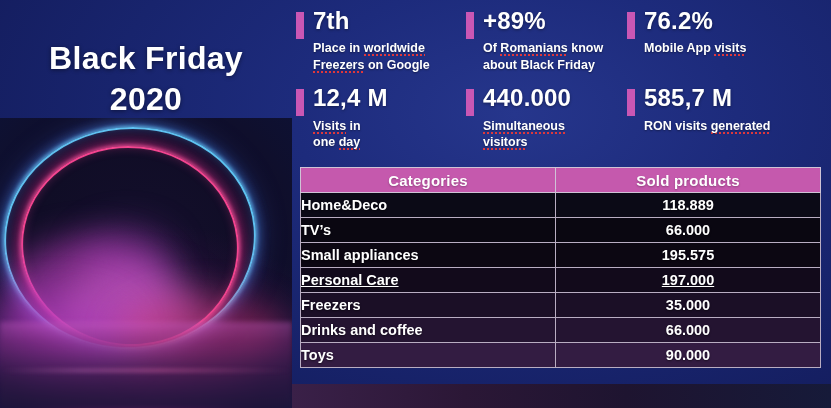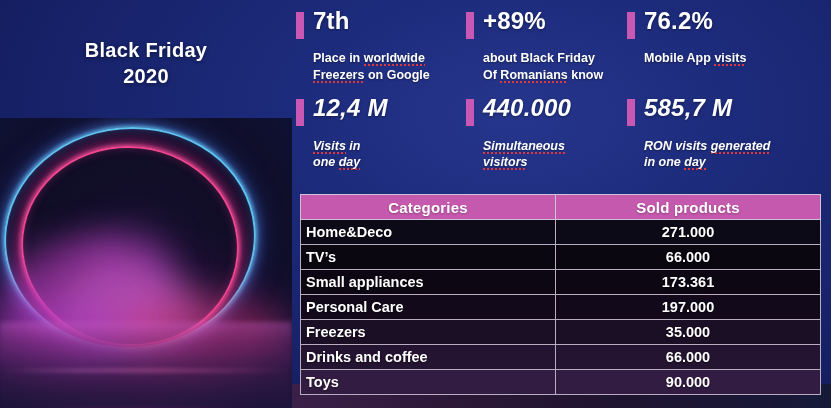--- a/index.html
+++ b/index.html
@@ -116,35 +116,35 @@
     background: linear-gradient(90deg, rgba(255,140,220,0.0) 0%, rgba(255,150,225,0.35) 28%, rgba(255,120,190,0.45) 55%, rgba(255,140,220,0.0) 100%);
     filter: blur(2px);
   }
 
   #title-block {
     position: absolute;
     left: 0; top: 38px;
     width: 292px;
     text-align: center;
     color: #ffffff;
-    font-size: 20px;
+    font-size: 32px;
     font-weight: bold;
     line-height: 1.28;
     letter-spacing: 0.3px;
     text-shadow: 0 1px 4px rgba(0,0,0,0.45);
   }
 
   
   #stats {
     position: absolute;
     left: 296px; top: 8px;
     width: 528px;
   }
   .stat-row { display: flex; }
-  .stat-row.row2 { margin-top: 12px; font-style: italic; }
+  .stat-row.row2 { margin-top: 12px; }
 
   .stat {
     display: flex;
     align-items: flex-start;
     gap: 9px;
   }
   .c1 { width: 170px; }
   .c2 { width: 161px; }
   .c3 { width: 197px; }
 
@@ -166,38 +166,38 @@
     letter-spacing: 0.2px;
     white-space: nowrap;
     text-shadow: 0 1px 3px rgba(0,0,0,0.4);
   }
 
   .stat-label {
     color: #ffffff;
     font-size: 12.5px;
     font-weight: bold;
     line-height: 1.32;
-    margin-top: 17px;
+    margin-top: 7px;
     text-shadow: 0 1px 2px rgba(0,0,0,0.4);
   }
 
   
   .sq {
     background-image: linear-gradient(90deg,
       #e0383c 0 2px, transparent 2px 4px);
     background-repeat: repeat-x;
     background-size: 4px 2px;
     background-position: 0 100%;
     padding-bottom: 1px;
   }
 
   
   #table-wrap {
     position: absolute;
-    left: 300px; top: 194px;
+    left: 300px; top: 167px;
     width: 520px;
   }
   table.bf-table {
     width: 100%;
     border-collapse: collapse;
     table-layout: fixed;
   }
   table.bf-table col.col-cat { width: 255px; }
   table.bf-table col.col-sold { width: 265px; }
 
@@ -214,28 +214,28 @@
   }
 
   table.bf-table td {
     height: 25px;
     border: 1px solid #b9adc2;
     color: #ffffff;
     font-size: 14.5px;
     font-weight: bold;
     text-shadow: 0 1px 2px rgba(0,0,0,0.5);
   }
-  td.cat  { text-align: left;   padding-left: 5px; }
+  td.cat  { text-align: left;   }
   td.sold { text-align: center; }
 
   
   tr.r0 td { background: #0b0a16; }
   tr.r1 td { background: #0a0711; }
   tr.r2 td { background: #0c0712; }
-  tr.r3 td { background: #120a1b; }
+  tr.r3 td { background: #120a1b; text-decoration: underline; }
   tr.r4 td { background: #1b0f26; }
   tr.r5 td { background: #241431; margin-left: 40px; }
   tr.r6 td { background: #331c42; }
 
   #table-floor {
     position: absolute;
     left: 292px; top: 384px;
     width: 539px; height: 24px;
     background: linear-gradient(90deg, #3a2048 0%, #2b1736 32%, #1e1430 62%, #161a39 100%);
   }
@@ -278,22 +278,22 @@
             <div><span class="sq">Freezers</span><span> on Google</span></div>
           </div>
         </div>
       </div>
 
       <div class="stat c2">
         <div class="accent-bar"></div>
         <div class="stat-text">
           <div class="stat-value">+89%</div>
           <div class="stat-label">
+            <div><span>Of </span><span class="sq">Romanians</span><span> know</span></div>
             <div><span>about Black Friday</span></div>
-            <div><span>Of </span><span class="sq">Romanians</span><span> know</span></div>
           </div>
         </div>
       </div>
 
       <div class="stat c3">
         <div class="accent-bar"></div>
         <div class="stat-text">
           <div class="stat-value">76.2%</div>
           <div class="stat-label">
             <div><span>Mobile App </span><span class="sq">visits</span></div>
@@ -326,21 +326,20 @@
           </div>
         </div>
       </div>
 
       <div class="stat c3">
         <div class="accent-bar"></div>
         <div class="stat-text">
           <div class="stat-value">585,7 M</div>
           <div class="stat-label">
             <div><span>RON visits </span><span class="sq">generated</span></div>
-            <div><span>in one </span><span class="sq">day</span></div>
           </div>
         </div>
       </div>
 
     </div>
   </div>
 
   <div id="table-floor"></div>
 
   <div id="table-wrap">
@@ -351,29 +350,29 @@
       </colgroup>
       <thead>
         <tr>
           <th>Categories</th>
           <th>Sold products</th>
         </tr>
       </thead>
       <tbody>
         <tr class="r0">
           <td class="cat">Home&amp;Deco</td>
-          <td class="sold">271.000</td>
+          <td class="sold">118.889</td>
         </tr>
         <tr class="r1">
           <td class="cat">TV’s</td>
           <td class="sold">66.000</td>
         </tr>
         <tr class="r2">
           <td class="cat">Small appliances</td>
-          <td class="sold">173.361</td>
+          <td class="sold">195.575</td>
         </tr>
         <tr class="r3">
           <td class="cat">Personal Care</td>
           <td class="sold">197.000</td>
         </tr>
         <tr class="r4">
           <td class="cat">Freezers</td>
           <td class="sold">35.000</td>
         </tr>
         <tr class="r5">

